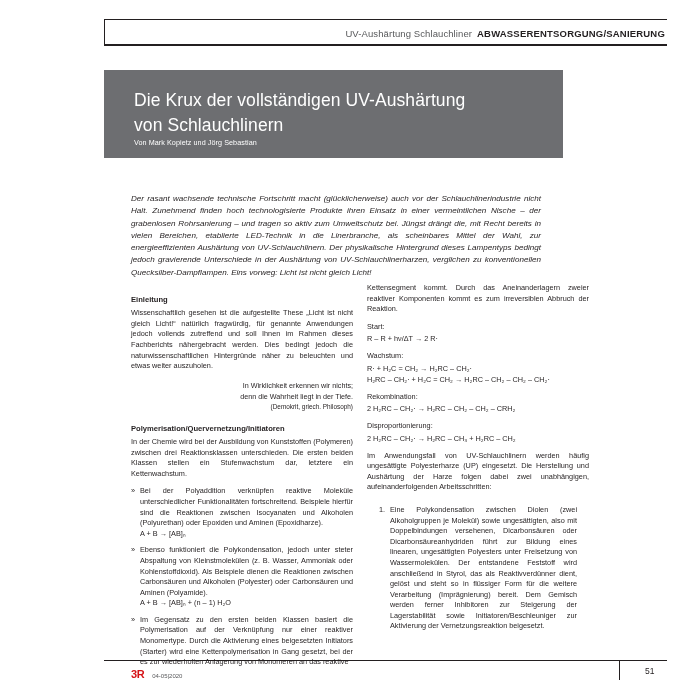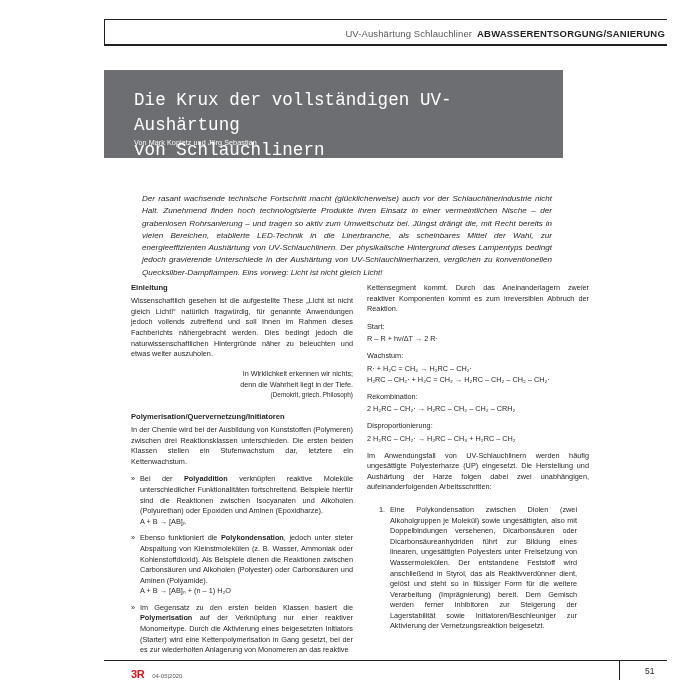--- a/index.html
+++ b/index.html
@@ -82,35 +82,34 @@
     color: #ffffff;
     box-sizing: border-box;
     padding: 18px 20px 0 30px;
   }
   .title-block h1 {
     margin: 0;
     font-size: 17.5px;
     font-weight: normal;
     line-height: 1.42;
     letter-spacing: 0.005em;
-    font-family: Liberation Mono, monospace;
   }
   .byline {
     position: absolute;
     left: 30px;
     top: 68px;
     font-size: 7.2px;
     color: #ffffff;
     letter-spacing: 0.01em;
   }
 
   
   .lead {
     position: absolute;
-    left: 142px;
+    left: 131px;
     top: 193px;
     width: 410px;
     font-style: italic;
     font-size: 8.1px;
     line-height: 1.52;
     color: #231f20;
     text-align: justify;
   }
 
   
@@ -120,21 +119,21 @@
     width: 222px;
     font-size: 7.3px;
     line-height: 1.45;
     color: #231f20;
     text-align: justify;
   }
   .col-left { left: 131px; }
   .col-right { left: 367px; }
 
   .col h2 {
-    margin: 0 0 3px 0;
+    margin: 12px 0 3px 0;
     font-size: 7.6px;
     font-weight: bold;
     line-height: 1.35;
   }
   .col h2.spaced { margin-top: 12px; }
   .col p {
     margin: 0 0 7px 0;
   }
   .col p.tight { margin-bottom: 2px; }
 
@@ -184,21 +183,21 @@
     margin-bottom: 6px;
   }
   ol.steps > li::before {
     counter-increment: stepnum;
     content: counter(stepnum) ".";
     position: absolute;
     left: 0;
     top: 0;
   }
 
-  .bold { font-weight: bold; }
+  .bold { font-weight: normal; }
 
   
   .footer-rule {
     position: absolute;
     left: 104px;
     top: 660px;
     width: 563px;
     height: 1px;
     background: #231f20;
   }

